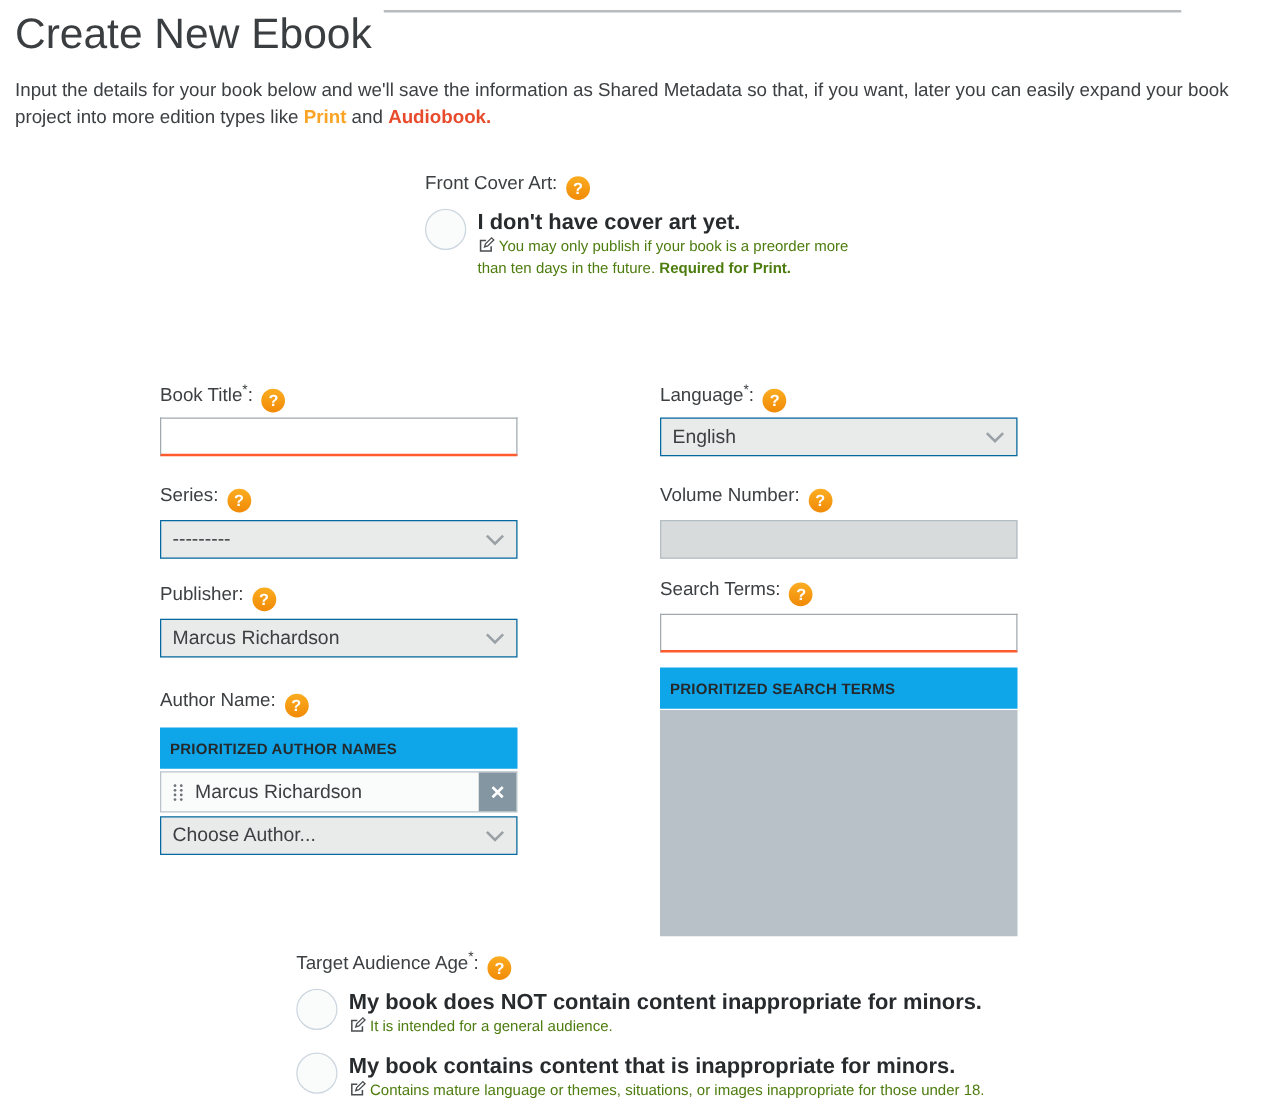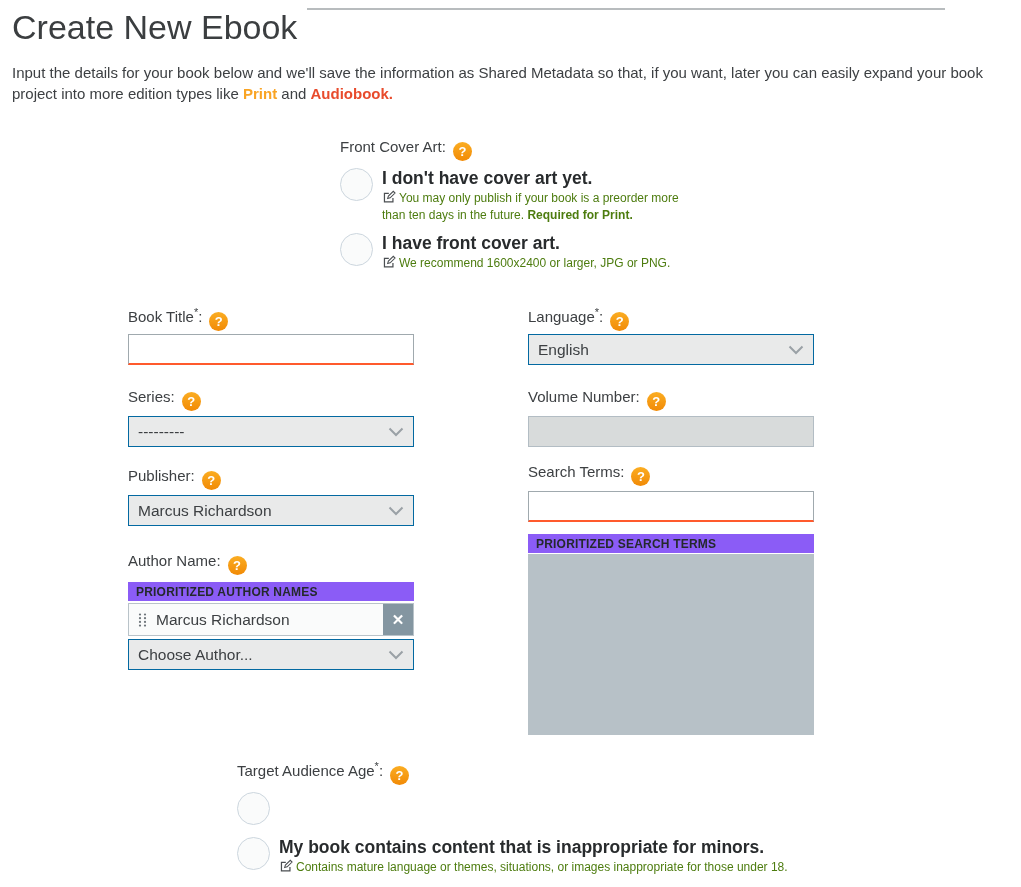--- a/index.html
+++ b/index.html
@@ -45,21 +45,21 @@
   }
   .dinput { width:286px; height:31px; background:#d8dbdb; border:1px solid #b3bdc4; }
   .select {
     width:286px; height:31px; background:#e9eaea; border:1px solid #0369a1;
     display:flex; align-items:center; padding:0 9px; cursor:pointer;
   }
   .select .val { font-size:15.5px; color:#3d4043; flex:1; }
   .select svg { flex:0 0 auto; }
   
   .pbox-head {
-    height:19px; background:#8b5cf6; color:#24292c;
+    height:33px; background:#0ea5e9; color:#24292c;
     font-size:12px; font-weight:bold; letter-spacing:.2px;
     display:flex; align-items:center; padding-left:8px;
   }
   .pterms-body { width:286px; height:181px; background:#b7c1c7; margin-top:1px; }
   .author-row {
     width:286px; height:33px; margin-top:2px;
     background:#fafbfb; border:1px solid #b9c3c9;
     display:flex; align-items:center; cursor:grab;
   }
   .author-row .grip { margin-left:9px; display:flex; }
@@ -106,30 +106,20 @@
     <div class="opt">
       <div class="radio"></div>
       <div class="txt">
         <div class="t">I don't have cover art yet.</div>
         <div class="d"><svg width="14" height="14" viewBox="0 0 16 16">
               <path d="M12.5 9.2v4.3H2.8V3.8h5" fill="none" stroke="#4a4e51" stroke-width="1.4"></path>
               <path d="M6.4 9.8l.9-2.9 5.6-5.4 2 2-5.6 5.4-2.9.9z" fill="none" stroke="#4a4e51" stroke-width="1.2"></path>
             </svg><span>You may only publish if your book is a preorder more than ten days in the future. </span><b>Required for Print.</b></div>
       </div>
     </div>
-    <div class="opt">
-      <div class="radio"></div>
-      <div class="txt">
-        <div class="t">I have front cover art.</div>
-        <div class="d"><svg width="14" height="14" viewBox="0 0 16 16">
-              <path d="M12.5 9.2v4.3H2.8V3.8h5" fill="none" stroke="#4a4e51" stroke-width="1.4"></path>
-              <path d="M6.4 9.8l.9-2.9 5.6-5.4 2 2-5.6 5.4-2.9.9z" fill="none" stroke="#4a4e51" stroke-width="1.2"></path>
-            </svg><span>We recommend 1600x2400 or larger, JPG or PNG.</span></div>
-      </div>
-    </div>
   </div>
 
   <div class="field f-booktitle">
     <div class="lbl-row"><span class="lbl"><span>Book Title</span><sup>*</sup>:</span><span class="qicon">?</span></div>
     <input class="tinput" type="text" value="" style="">
   </div>
 
   <div class="field f-language">
     <div class="lbl-row"><span class="lbl"><span>Language</span><sup>*</sup>:</span><span class="qicon">?</span></div>
     <div class="select">
@@ -206,20 +196,27 @@
         </svg>
     </div>
   </div>
 
   <div class="taa">
     <div class="lbl-row">
       <span class="lbl"><span>Target Audience Age</span><sup>*</sup>:</span><span class="qicon">?</span>
     </div>
     <div class="opt">
       <div class="radio"></div>
+      <div class="txt">
+        <div class="t">My book does NOT contain content inappropriate for minors.</div>
+        <div class="d"><svg width="14" height="14" viewBox="0 0 16 16">
+              <path d="M12.5 9.2v4.3H2.8V3.8h5" fill="none" stroke="#4a4e51" stroke-width="1.4"></path>
+              <path d="M6.4 9.8l.9-2.9 5.6-5.4 2 2-5.6 5.4-2.9.9z" fill="none" stroke="#4a4e51" stroke-width="1.2"></path>
+            </svg><span>It is intended for a general audience.</span></div>
+      </div>
     </div>
     <div class="opt">
       <div class="radio"></div>
       <div class="txt">
         <div class="t">My book contains content that is inappropriate for minors.</div>
         <div class="d"><svg width="14" height="14" viewBox="0 0 16 16">
               <path d="M12.5 9.2v4.3H2.8V3.8h5" fill="none" stroke="#4a4e51" stroke-width="1.4"></path>
               <path d="M6.4 9.8l.9-2.9 5.6-5.4 2 2-5.6 5.4-2.9.9z" fill="none" stroke="#4a4e51" stroke-width="1.2"></path>
             </svg><span>Contains mature language or themes, situations, or images inappropriate for those under 18.</span></div>
       </div>

